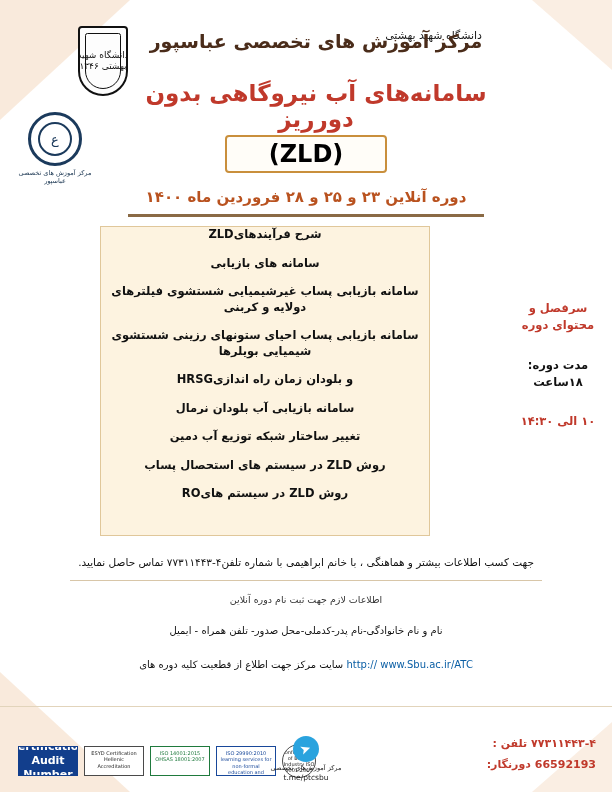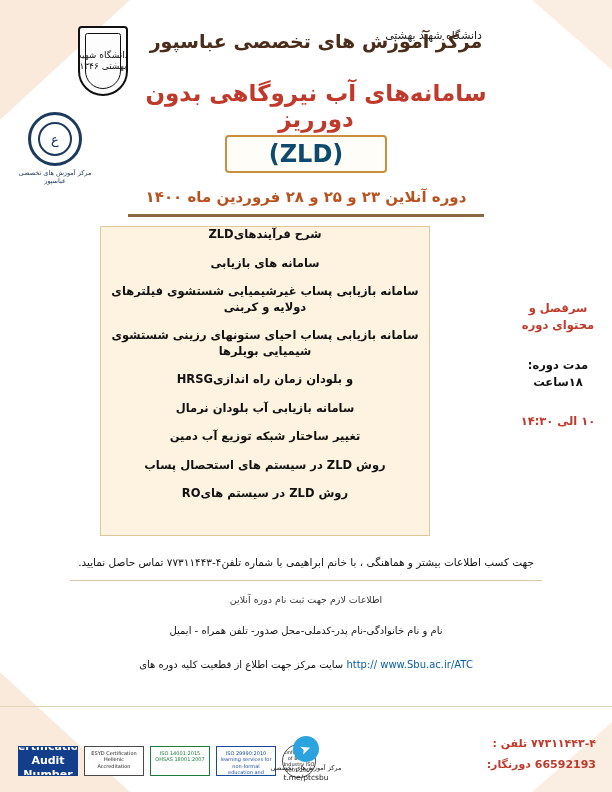--- a/index.html
+++ b/index.html
@@ -167,21 +167,21 @@
     right: 0; left: 0;
     text-align: center;
   }
   .title-zld {
     display: inline-block;
     border: 2px solid #c98f3c;
     border-radius: 4px;
     padding: 3px 42px;
     font-size: 24px;
     font-weight: bold;
-    color: #0c4a6e;
+    color: #000000;
     background: #fffdf8;
     direction: ltr;
   }
   .title-date {
     position: absolute;
     top: 188px;
     right: 0; left: 0;
     text-align: center;
     font-size: 15px;
     font-weight: bold;

